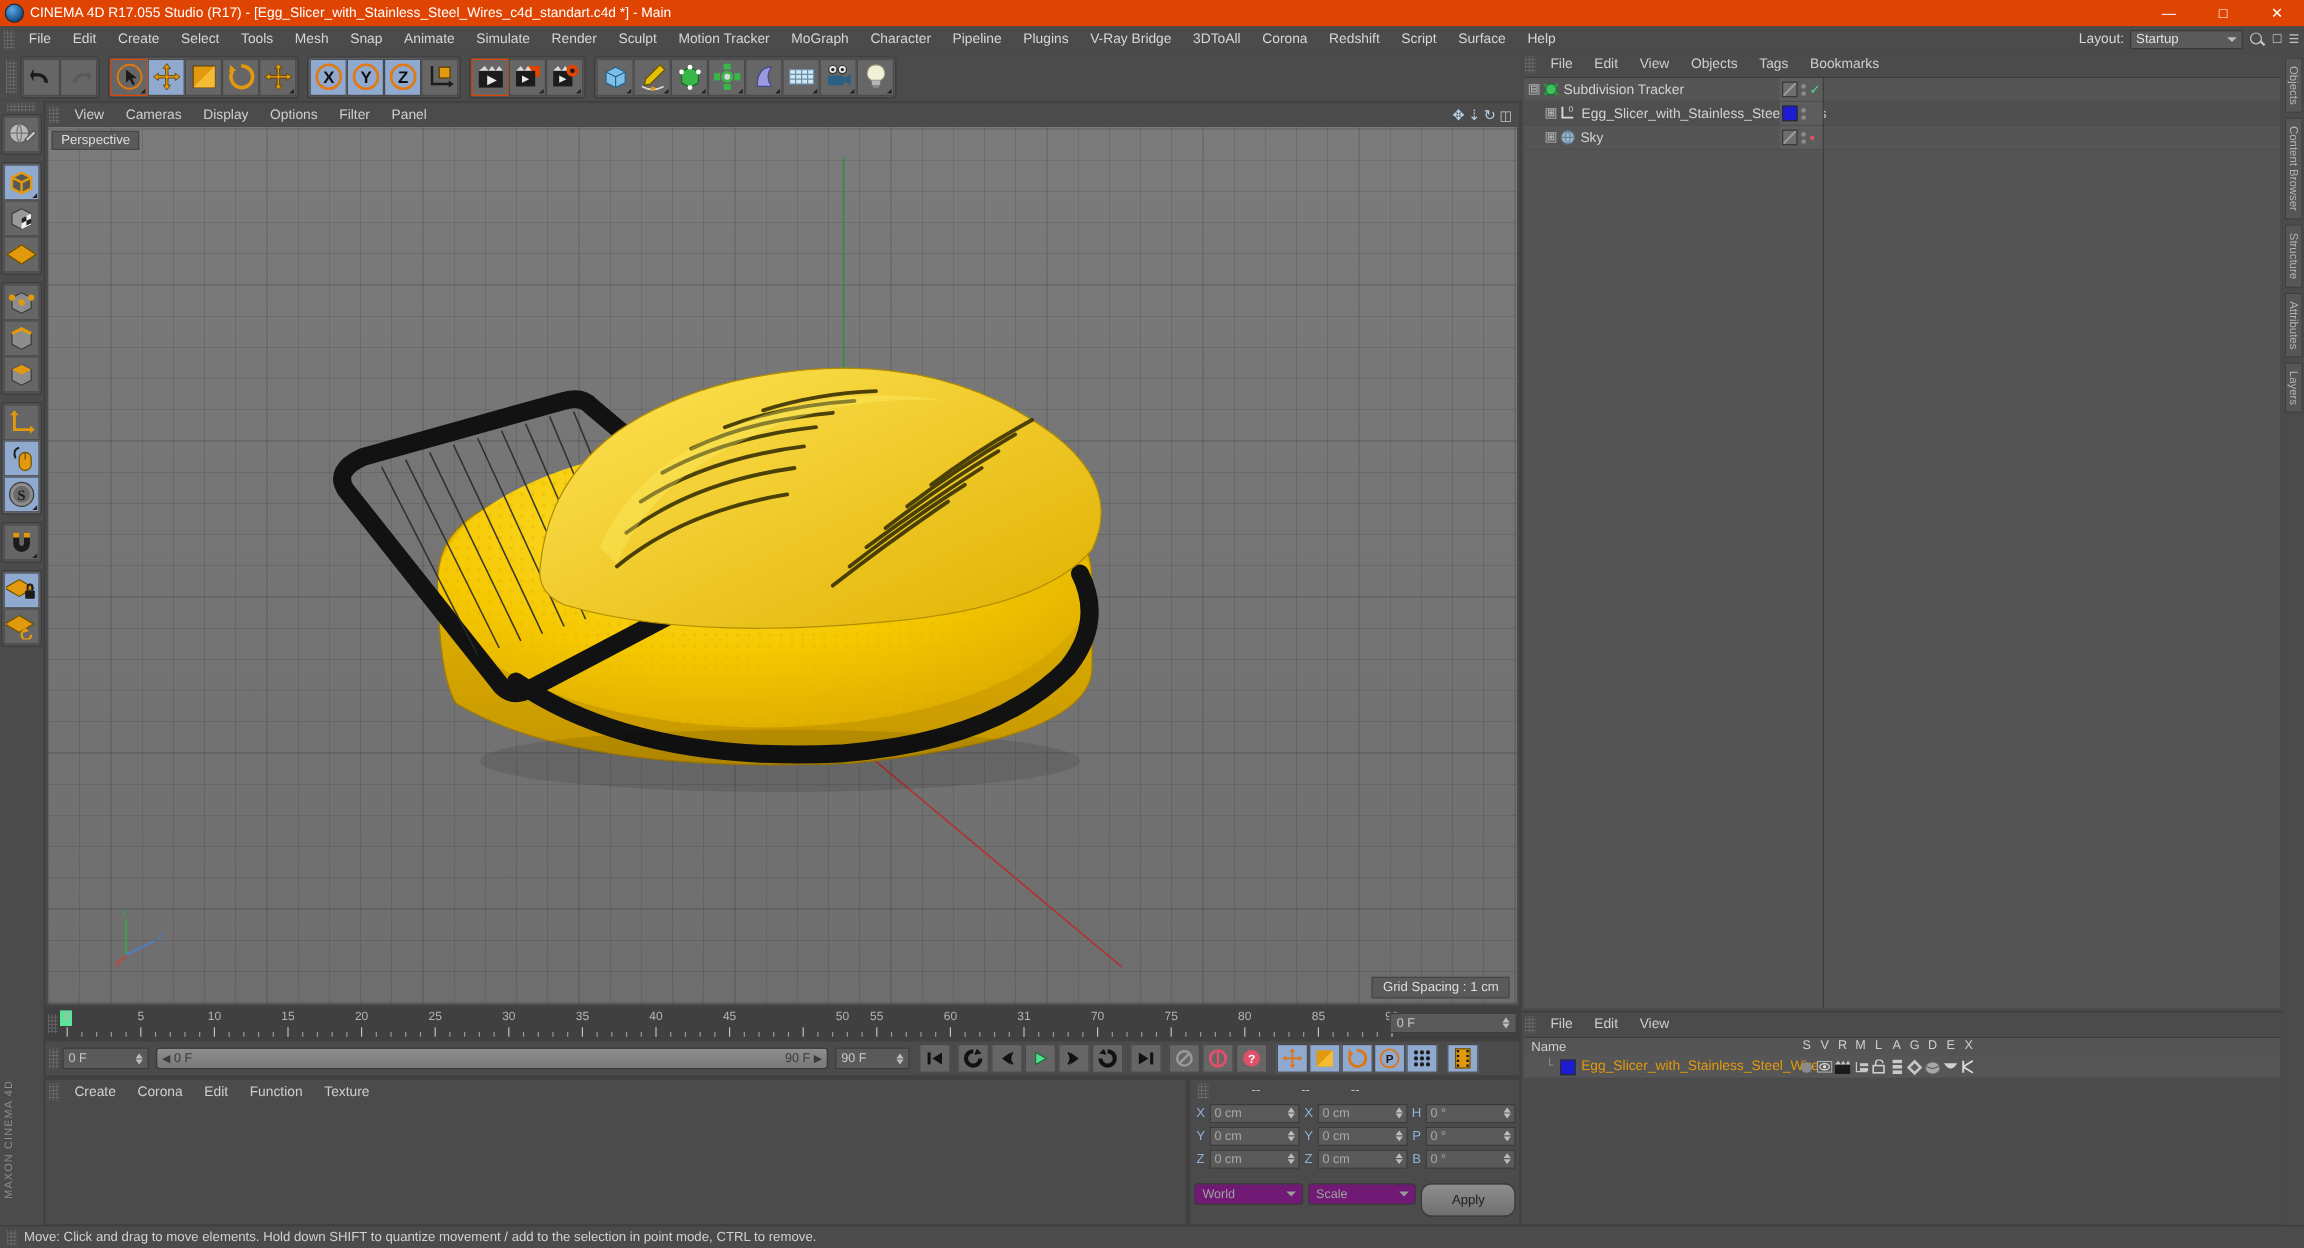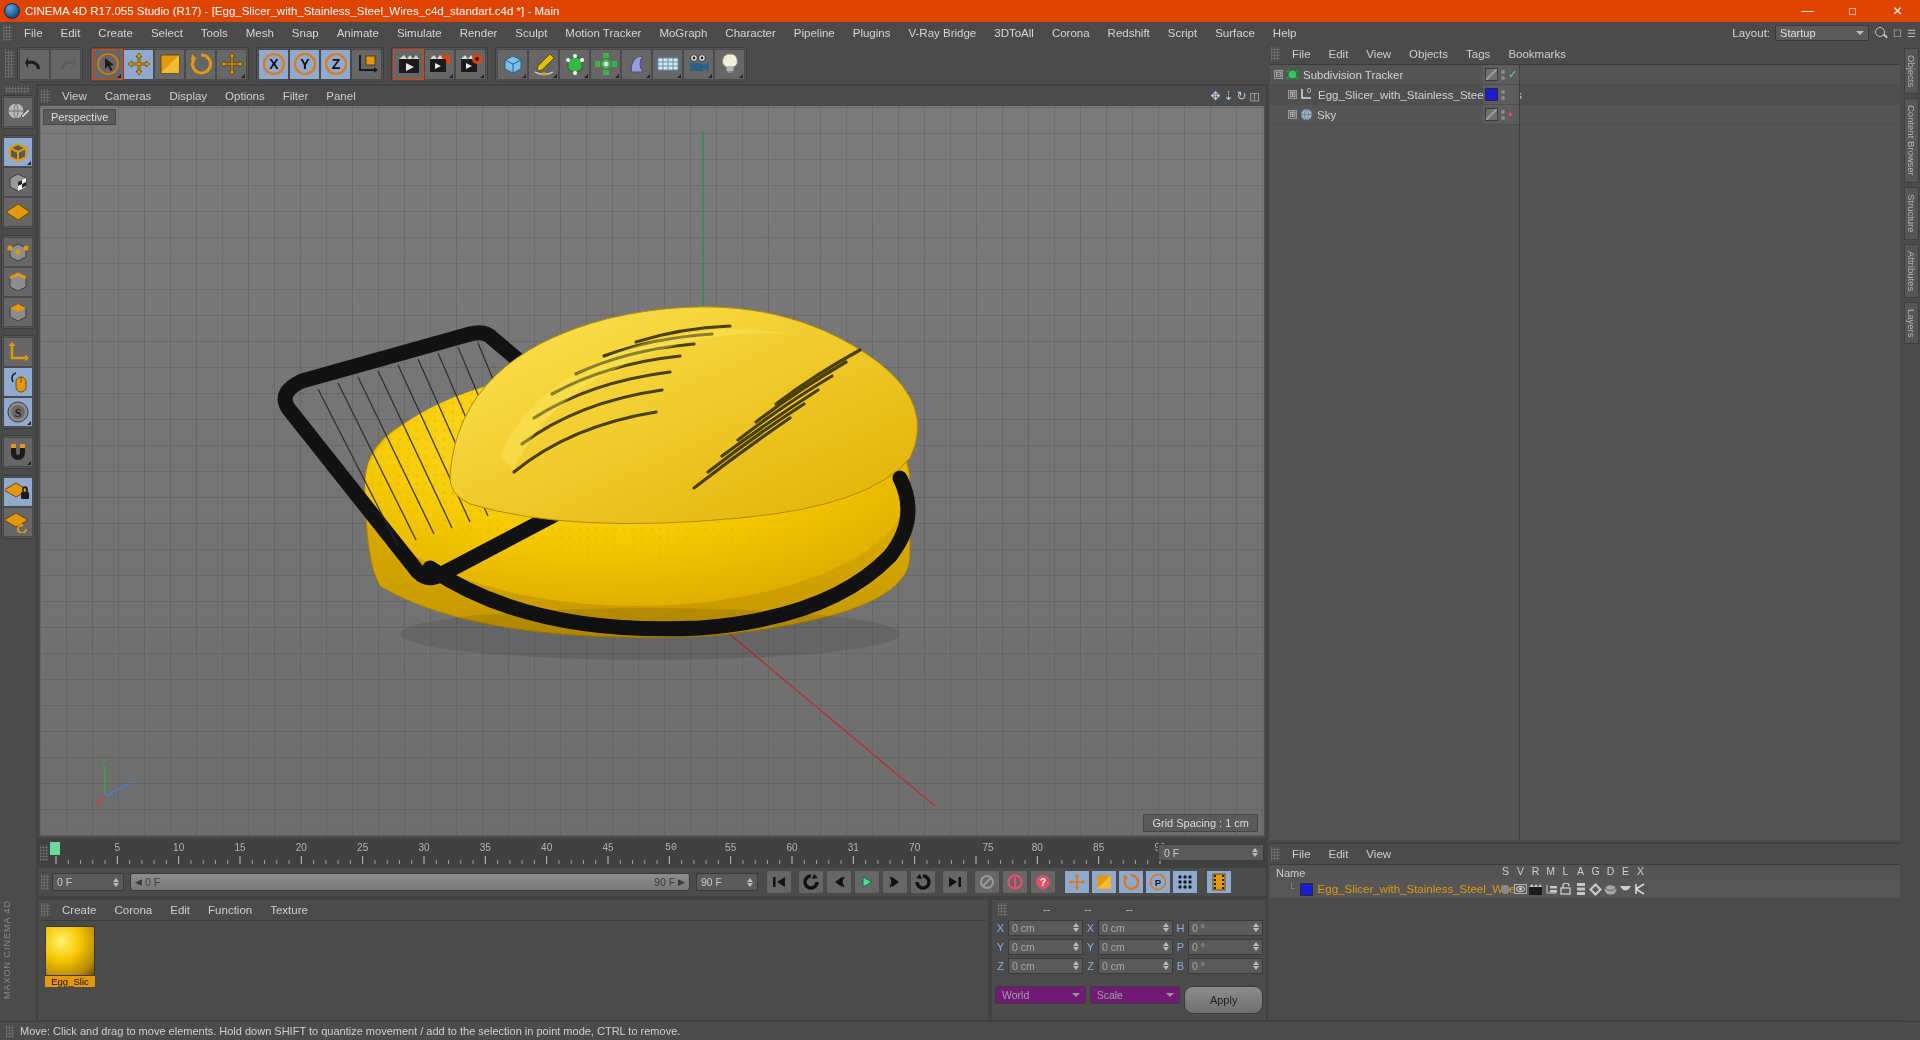--- a/index.html
+++ b/index.html
@@ -670,26 +670,26 @@
   <div class="tl-tick-lbl" style="left: 6px;">0</div>
       <div class="tl-tick-lbl" style="left: 67.3333px;">5</div>
       <div class="tl-tick-lbl" style="left: 128.667px;">10</div>
       <div class="tl-tick-lbl" style="left: 190px;">15</div>
       <div class="tl-tick-lbl" style="left: 251.333px;">20</div>
       <div class="tl-tick-lbl" style="left: 312.667px;">25</div>
       <div class="tl-tick-lbl" style="left: 374px;">30</div>
       <div class="tl-tick-lbl" style="left: 435.333px;">35</div>
       <div class="tl-tick-lbl" style="left: 496.667px;">40</div>
       <div class="tl-tick-lbl" style="left: 558px;">45</div>
-      <div class="tl-tick-lbl" style="left: 621px; font-family: Liberation Mono, monospace;">50</div>
+      <div class="tl-tick-lbl" style="left: 652px;">50</div>
       <div class="tl-tick-lbl" style="left: 680.667px;">55</div>
       <div class="tl-tick-lbl" style="left: 742px;">60</div>
       <div class="tl-tick-lbl" style="left: 803.333px;">31</div>
       <div class="tl-tick-lbl" style="left: 864.667px;">70</div>
-      <div class="tl-tick-lbl" style="left: 926px; margin-left: 12px;">75</div>
+      <div class="tl-tick-lbl" style="left: 926px;">75</div>
       <div class="tl-tick-lbl" style="left: 987.333px;">80</div>
       <div class="tl-tick-lbl" style="left: 1048.67px;">85</div>
       <div class="tl-tick-lbl" style="left: 1110px;">90</div>
       <svg width="1116" height="12" style="position:absolute;left:0;top:14px;">
         <line x1="6" x2="6" y1="2" y2="10" stroke="#c0c0c0"></line>
         <line x1="18.266666666666666" x2="18.266666666666666" y1="6" y2="10" stroke="#9a9a9a"></line>
         <line x1="30.533333333333335" x2="30.533333333333335" y1="6" y2="10" stroke="#9a9a9a"></line>
         <line x1="42.800000000000004" x2="42.800000000000004" y1="6" y2="10" stroke="#9a9a9a"></line>
         <line x1="55.06666666666667" x2="55.06666666666667" y1="6" y2="10" stroke="#9a9a9a"></line>
         <line x1="67.33333333333334" x2="67.33333333333334" y1="2" y2="10" stroke="#c0c0c0"></line>
@@ -947,28 +947,20 @@
   <div class="mm-menu">
     <div class="grip" style="height:14px;"></div>
     <div id="mmmenu" style="display:flex;">
         <div class="mi">Create</div>
         <div class="mi">Corona</div>
         <div class="mi">Edit</div>
         <div class="mi">Function</div>
         <div class="mi">Texture</div>
       </div>
   </div>
-  <div class="mm-body">
-    <div id="matlist" style="display:flex;gap:8px;">
-        <div class="mat-chip">
-          <div class="mat-thumb"></div>
-          <div class="mat-name">Egg_Slic</div>
-        </div>
-      </div>
-  </div>
 </div>
 
 <div class="coord">
   <div class="co-head">
     <div class="grip" style="height:13px;margin:0 2px;"></div>
     <div class="dd">--</div>
     <div class="dd">--</div>
     <div class="dd">--</div>
   </div>
   <div class="co-rows" id="coordrows">

